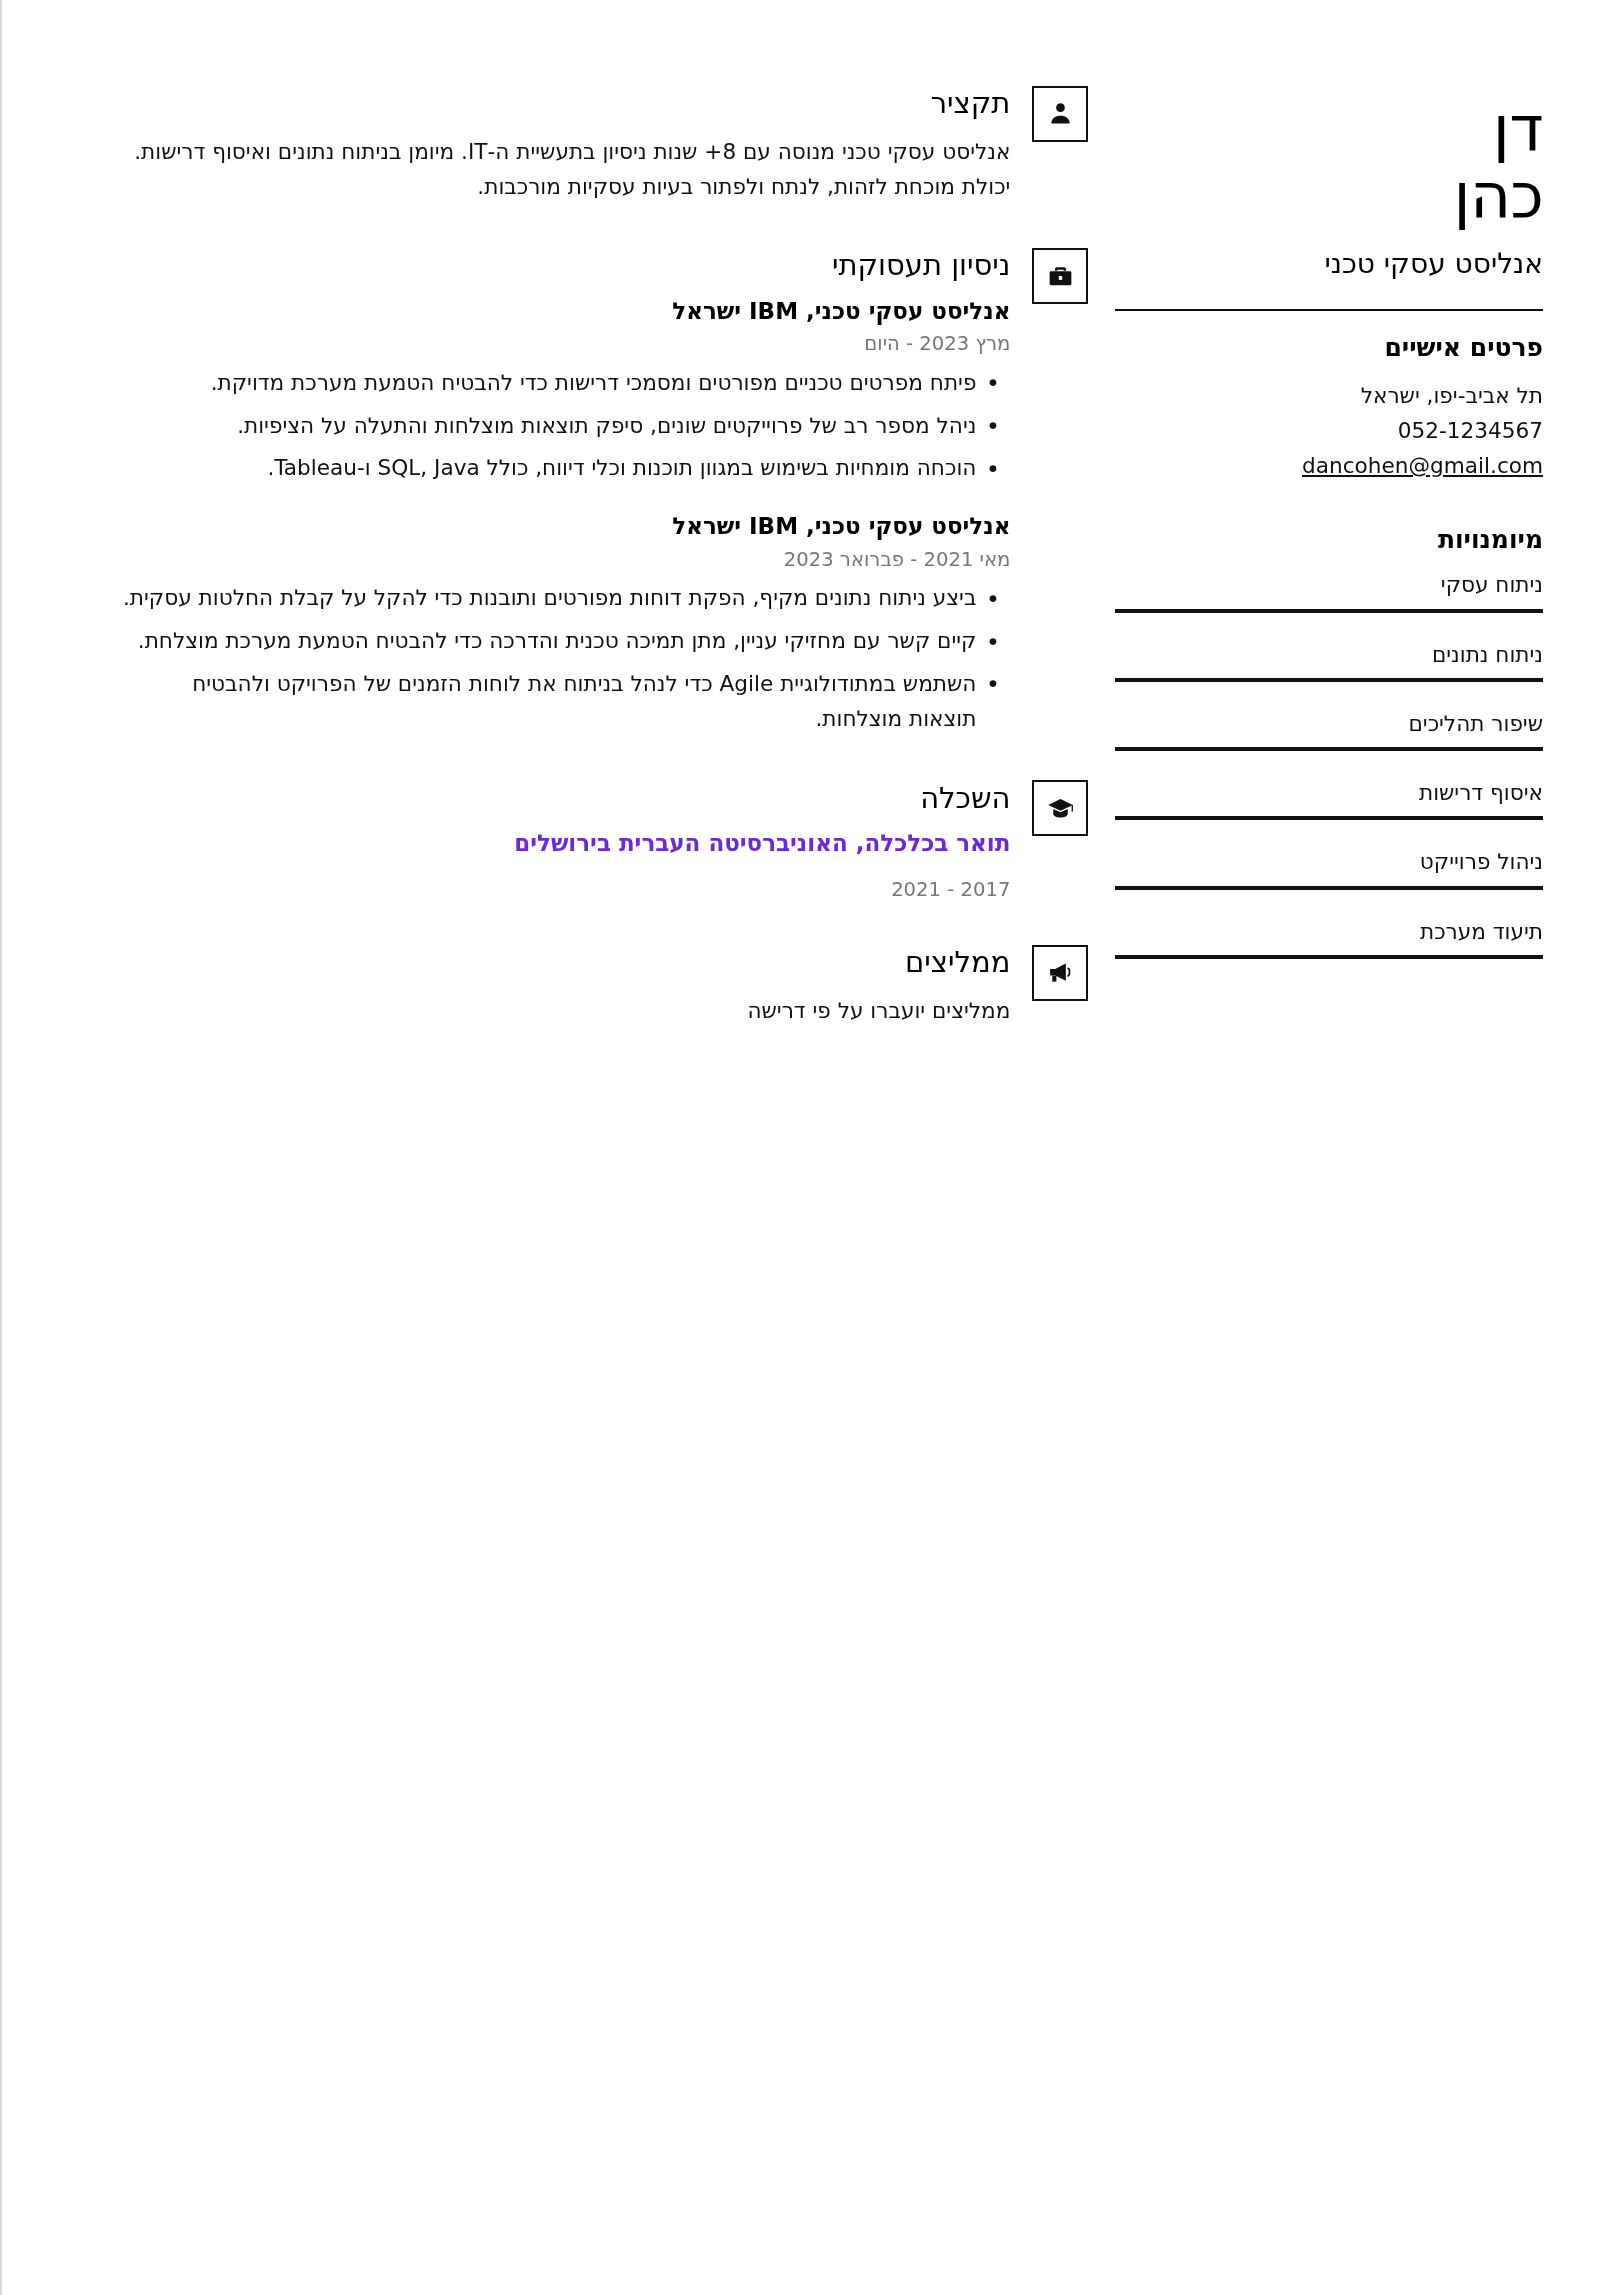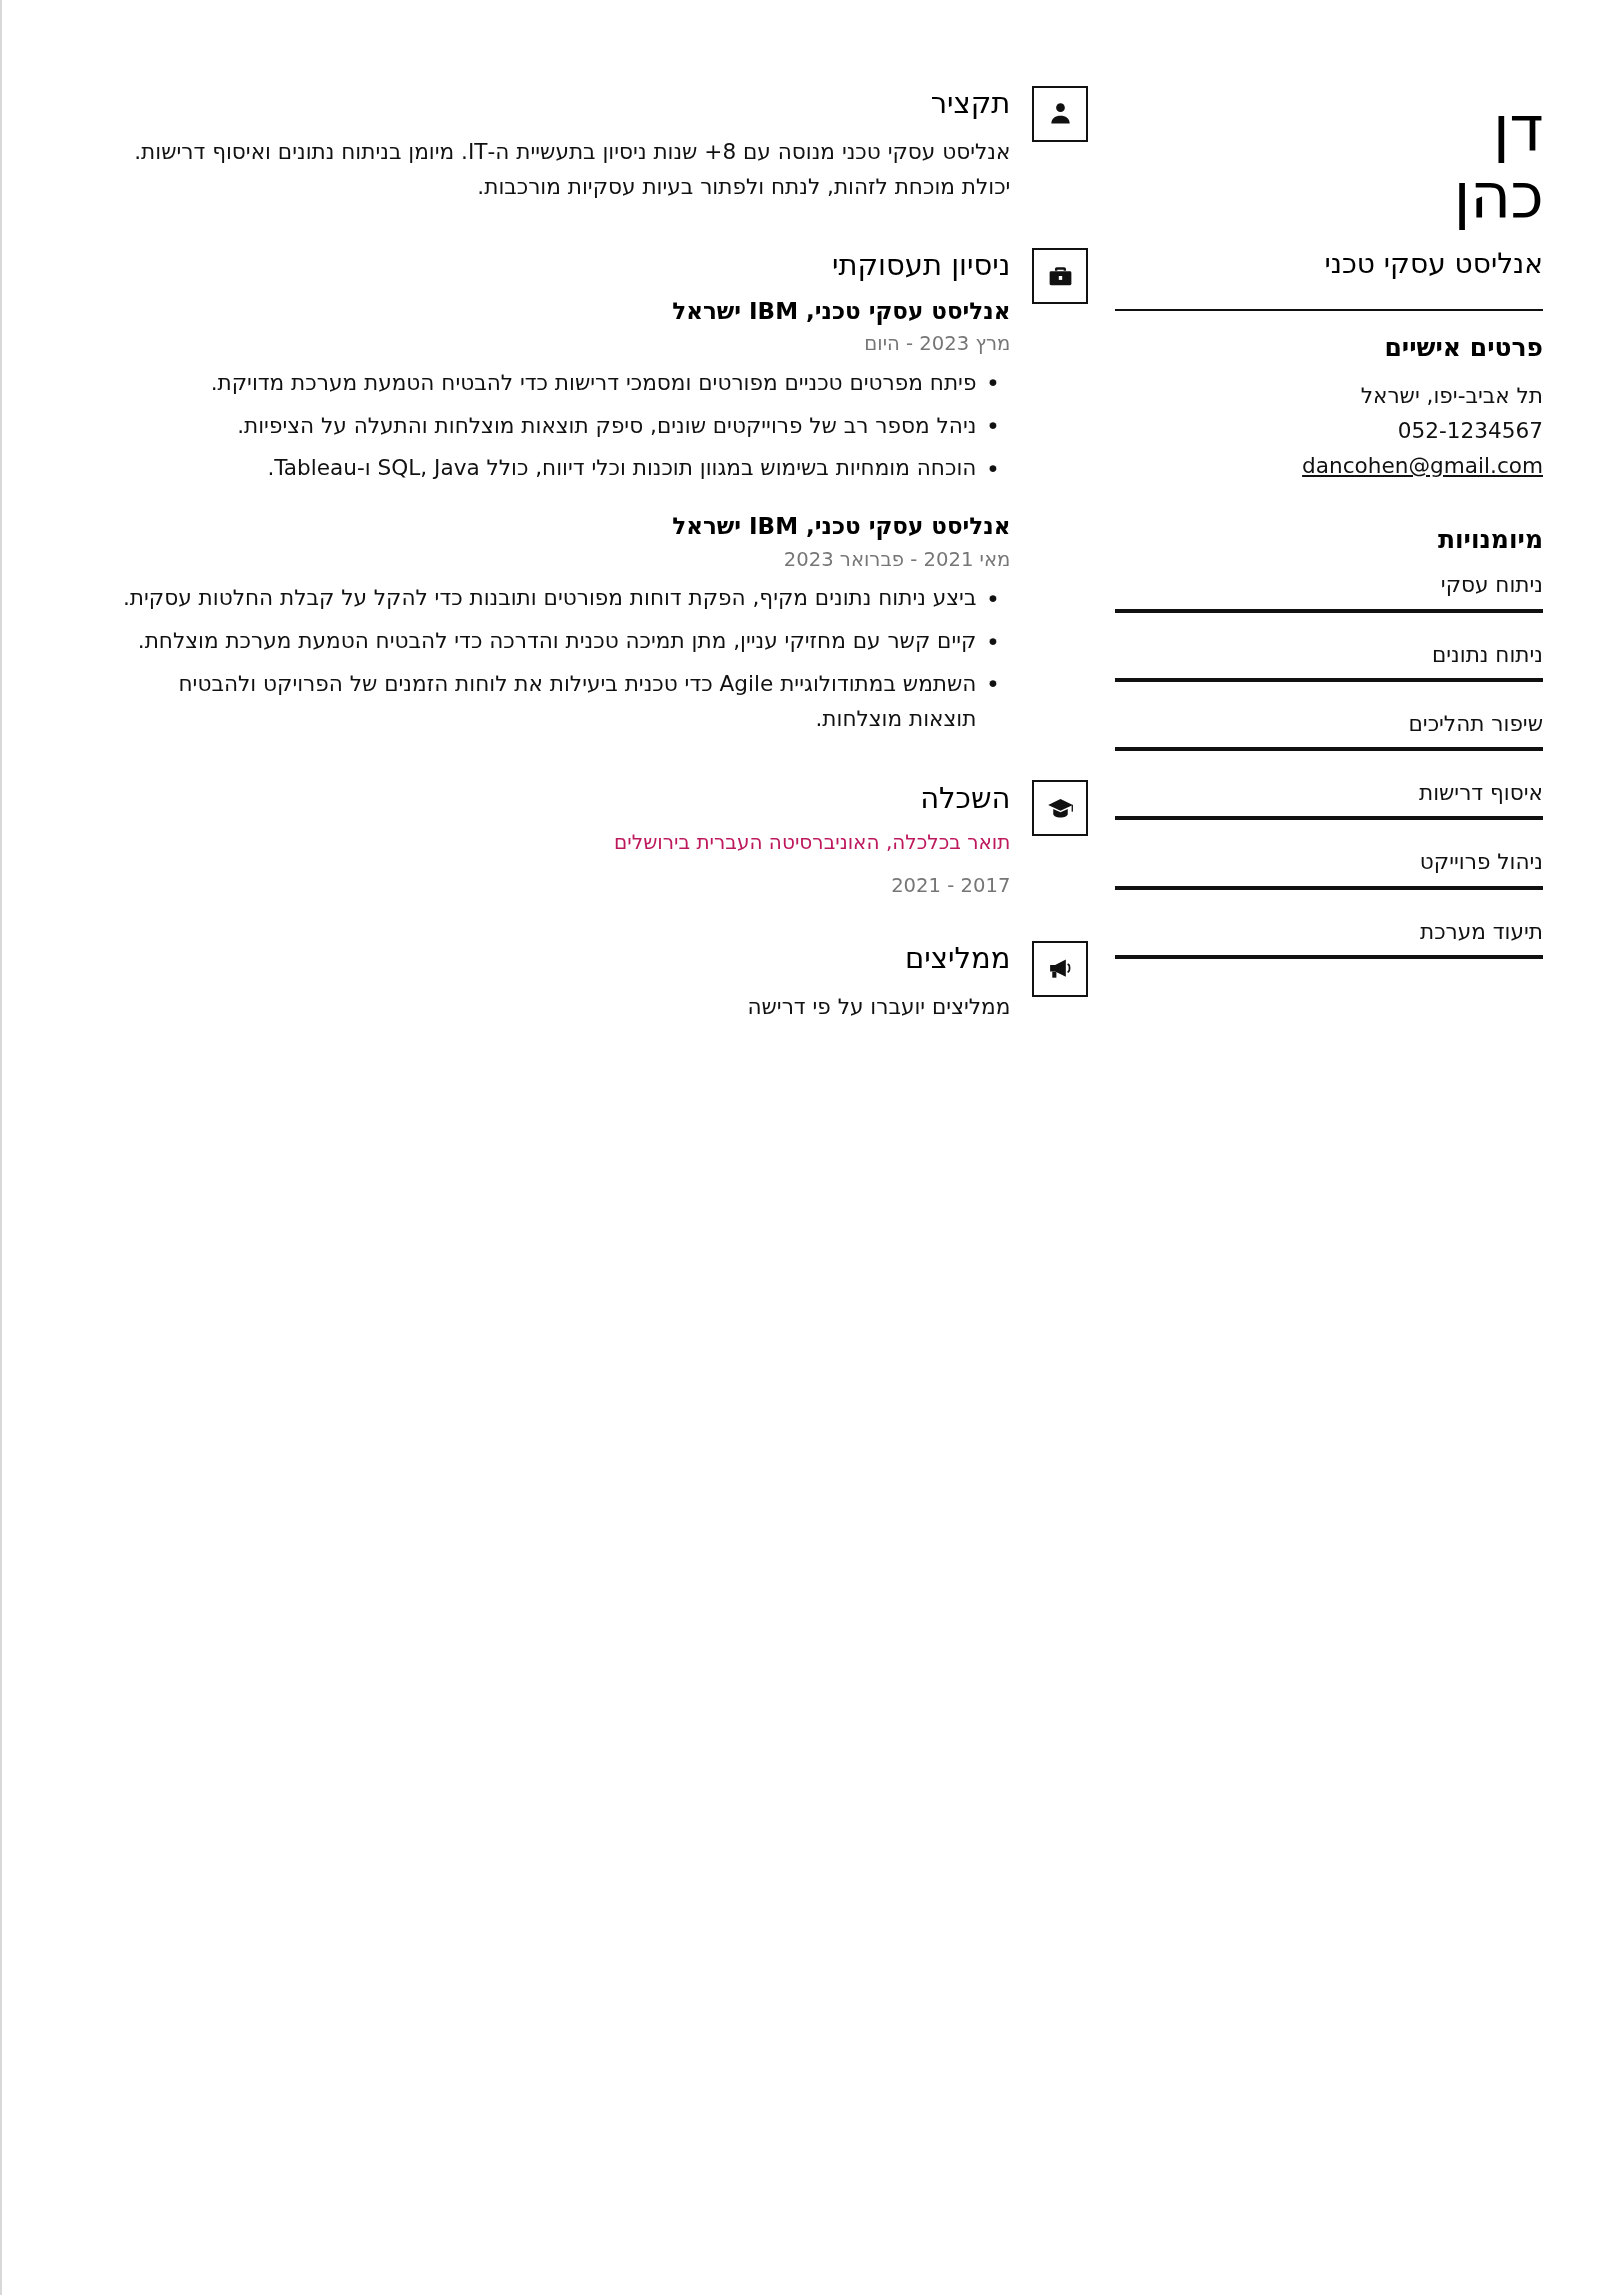--- a/index.html
+++ b/index.html
@@ -177,23 +177,23 @@
   ul.bullets li::before {
     content: "•";
     position: absolute;
     right: -23.6px;
     top: -1.3px;
     font-size: 23.6px;
     line-height: 1.62;
     color: #111;
   }
   .edu-school {
-    font-size: 20px;
-    font-weight: 400;
-    color: #be185d;
+    font-size: 23px;
+    font-weight: 700;
+    color: #6d28d9;
     line-height: 1.3;
   }
   .edu-dates {
     font-size: 19.6px;
     color: #767676;
     margin-top: 19px;
   }
 </style>
 </head>
 <body>
@@ -271,21 +271,21 @@
               <li>הוכחה מומחיות בשימוש במגוון תוכנות וכלי דיווח, כולל SQL, Java ו-Tableau.</li>
             </ul>
           </div>
 
           <div class="job">
             <div class="job-role">אנליסט עסקי טכני, IBM ישראל</div>
             <div class="job-dates">מאי 2021 - פברואר 2023</div>
             <ul class="bullets">
               <li>ביצע ניתוח נתונים מקיף, הפקת דוחות מפורטים ותובנות כדי להקל על קבלת החלטות עסקית.</li>
               <li>קיים קשר עם מחזיקי עניין, מתן תמיכה טכנית והדרכה כדי להבטיח הטמעת מערכת מוצלחת.</li>
-              <li>השתמש במתודולוגיית Agile כדי טכנית ביעילות את לוחות הזמנים של הפרויקט ולהבטיח תוצאות מוצלחות.</li>
+              <li>השתמש במתודולוגיית Agile כדי לנהל בניתוח את לוחות הזמנים של הפרויקט ולהבטיח תוצאות מוצלחות.</li>
             </ul>
           </div>
         </div>
       </section>
 
       <section class="section">
         <div class="section-icon">
           <svg width="29" height="29" viewBox="0 0 24 24" aria-hidden="true">
             <path d="M12 4.2 1.8 9l10.2 4.8L22.2 9z" fill="#111"></path>
             <path d="M6 12.4v4.1c0 1.6 2.7 2.9 6 2.9s6-1.3 6-2.9v-4.1l-6 2.8z" fill="#111"></path>

